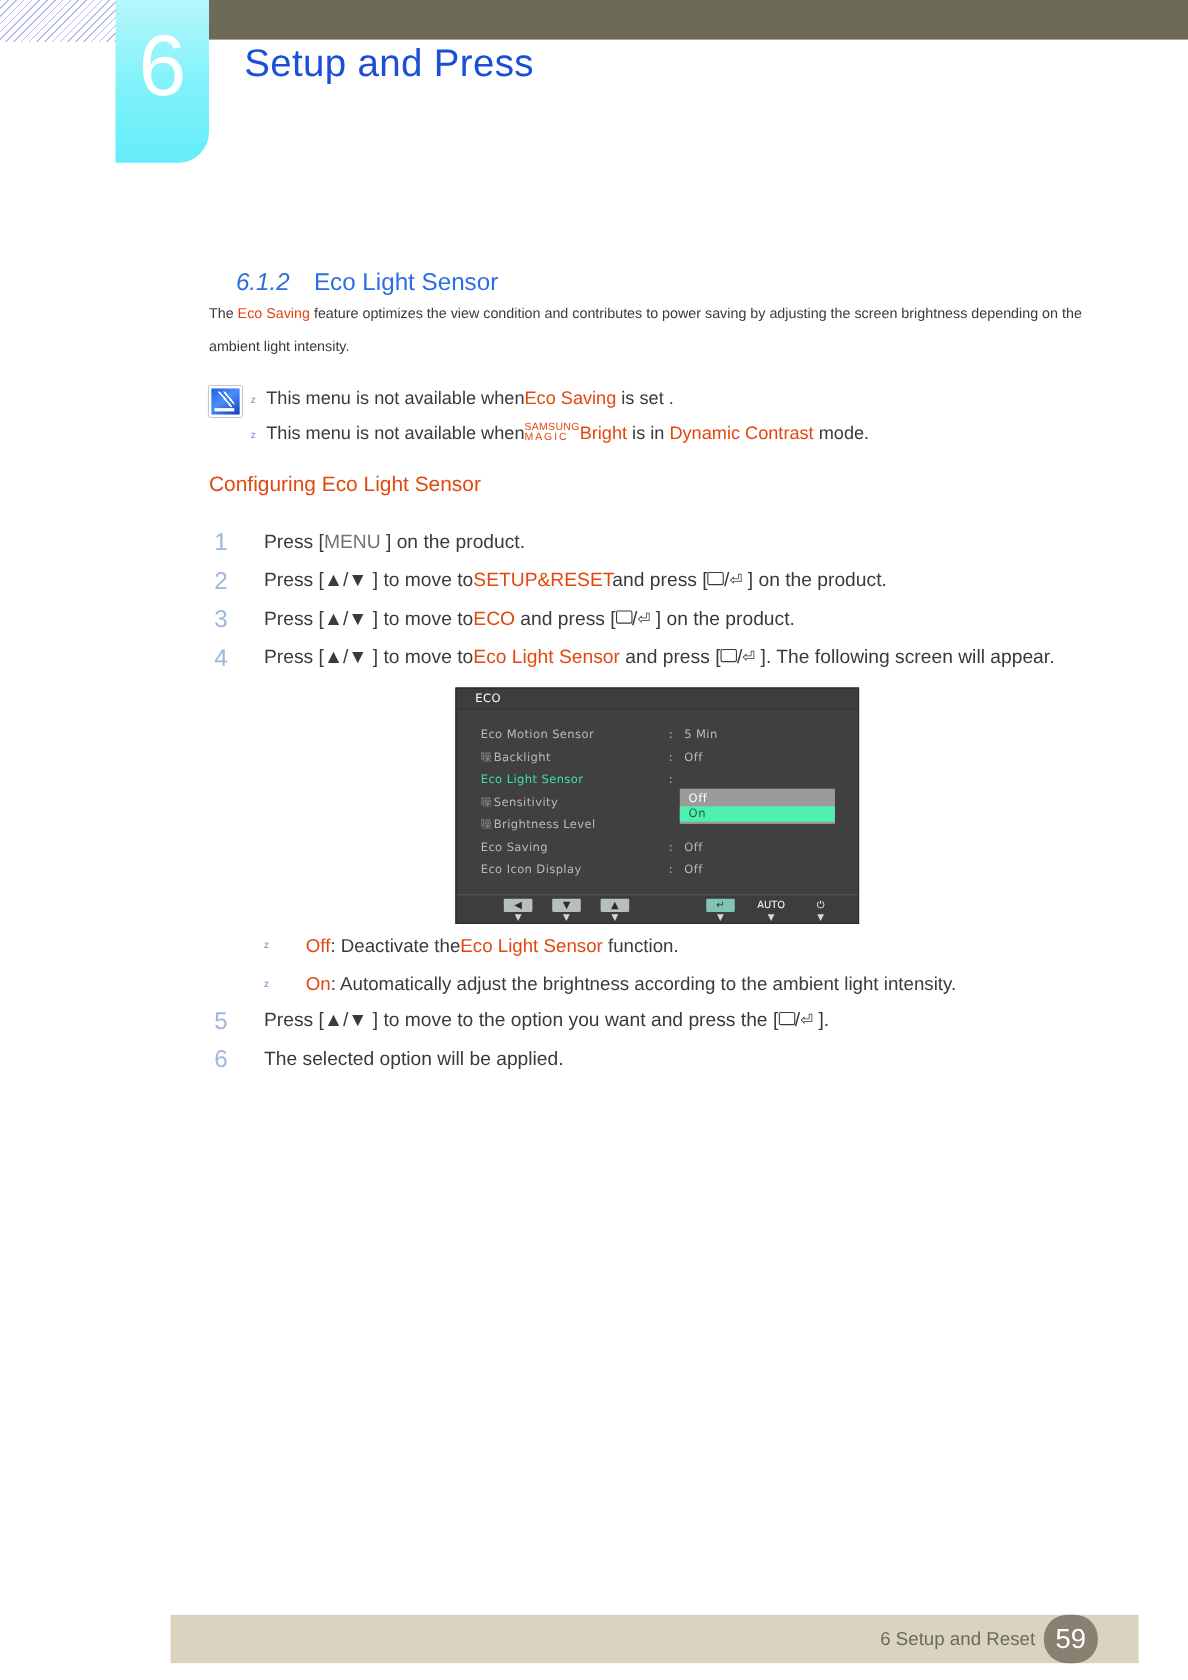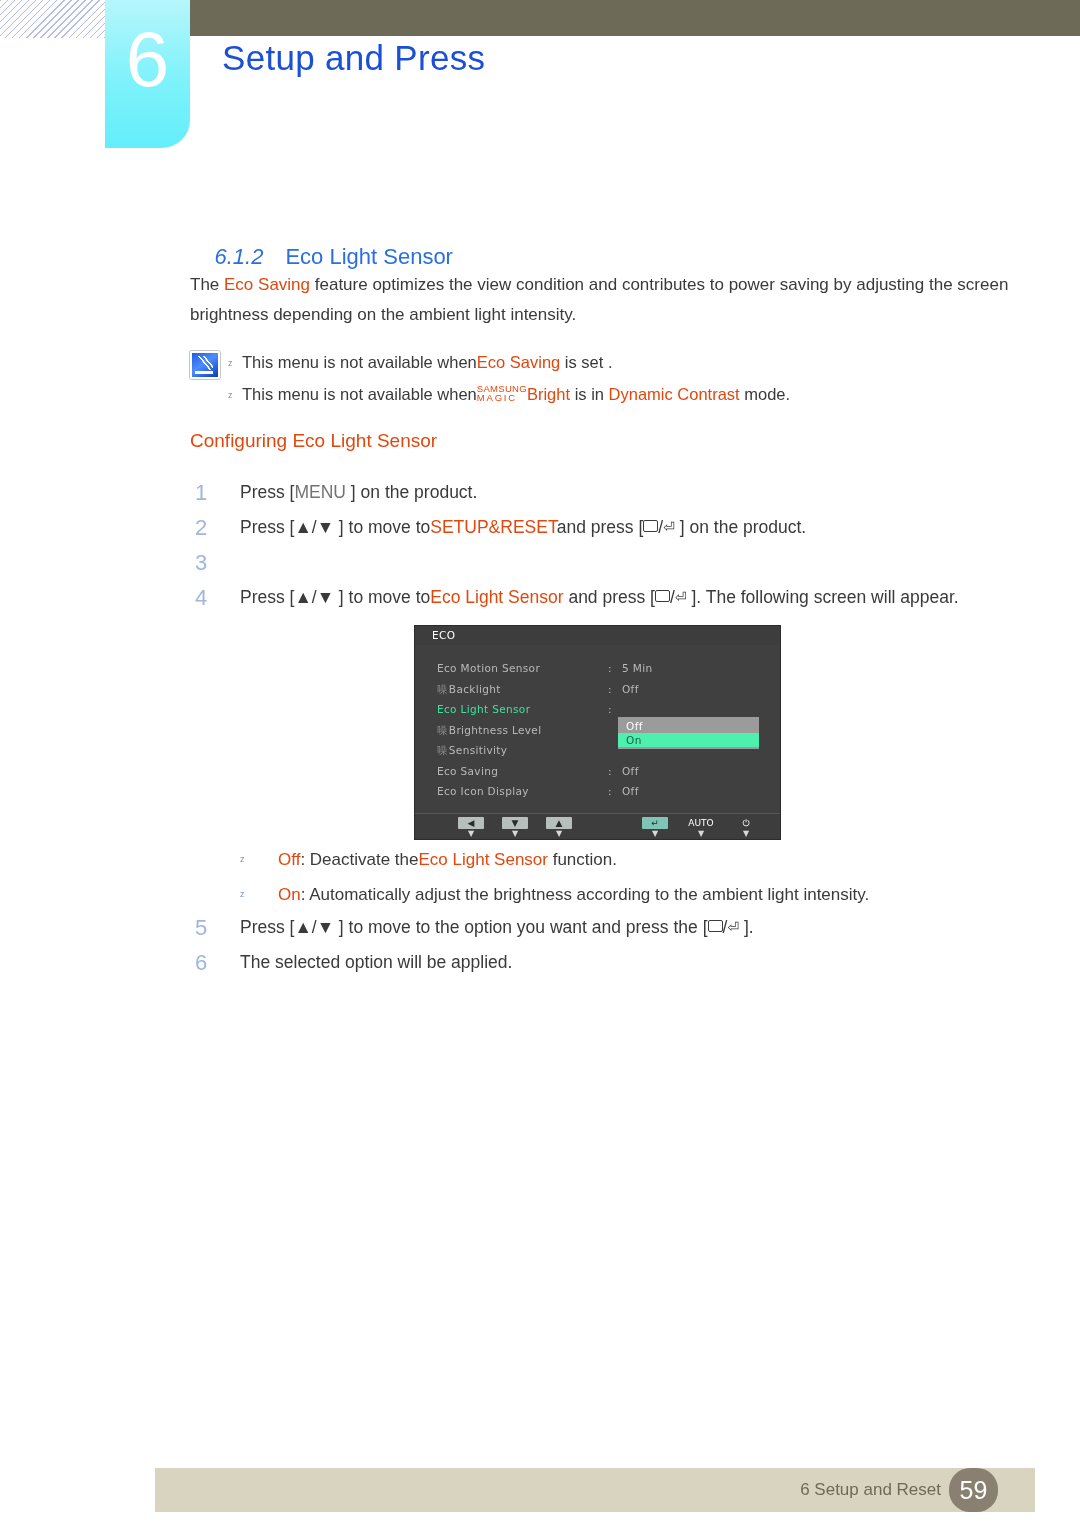--- a/index.html
+++ b/index.html
@@ -82,21 +82,21 @@
     font-size: 22px;
     color: #2a6fe0;
     white-space: pre;
   }
   .sec-num { margin-right: 22px; font-style: italic; }
 
   .para {
     position: absolute;
     left: 190px; top: 110px;
     width: 820px;
-    font-size: 17px;
+    font-size: 13px;
     line-height: 30px;
     color: #3a3a3a;
   }
   .orange { color: #e1480e; }
 
   .note-block {
     position: absolute;
     left: 190px; top: 186px;
     width: 800px;
   }
@@ -393,21 +393,21 @@
     <div class="note-line">
       <span class="zbul">z</span><span>This menu is not available when</span><span class="magic"><span class="m1">SAMSUNG</span><span class="m2">MAGIC</span></span><span class="orange">Bright</span><span> is in </span><span class="orange">Dynamic Contrast</span><span>  mode.</span>
     </div>
   </div>
 
   <div class="cfg-head">Configuring Eco Light Sensor</div>
 
   <div class="steps" id="steps-top">
       <div class="step"><span class="n">1</span><span><span>Press [</span><span class="kbd">MENU</span><span> ] on the product.</span></span></div>
       <div class="step"><span class="n">2</span><span><span>Press [▲/▼ ] to move to</span><span class="orange">SETUP&amp;RESET</span><span>and press [</span><span class="glyph-rect"></span><span>/</span><span class="glyph-enter">⏎</span><span> ] on the product.</span></span></div>
-      <div class="step"><span class="n">3</span></div>
+      <div class="step"><span class="n">3</span><span><span>Press [▲/▼ ] to move to</span><span class="orange">ECO</span><span> and press [</span><span class="glyph-rect"></span><span>/</span><span class="glyph-enter">⏎</span><span> ] on the product.</span></span></div>
       <div class="step"><span class="n">4</span><span><span>Press [▲/▼ ] to move to</span><span class="orange">Eco Light Sensor</span><span> and press [</span><span class="glyph-rect"></span><span>/</span><span class="glyph-enter">⏎</span><span> ]. The following screen will appear.</span></span></div>
     </div>
 
   <div class="osd">
     <div class="osd-title">ECO</div>
     <div class="osd-body">
       <div class="osd-rows" id="osd-rows">
           <div class="osd-row">
             <span class="osd-label">Eco Motion Sensor</span>
             <span class="osd-colon">:</span>
@@ -416,24 +416,24 @@
           <div class="osd-row">
             <span class="osd-label"><span class="osd-ic">噪</span>Backlight</span>
             <span class="osd-colon">:</span>
             <span class="osd-val">Off</span>
           </div>
           <div class="osd-row sel">
             <span class="osd-label">Eco Light Sensor</span>
             <span class="osd-colon">:</span>
           </div>
           <div class="osd-row">
+            <span class="osd-label"><span class="osd-ic">噪</span>Sensitivity</span>
+          </div>
+          <div class="osd-row">
             <span class="osd-label"><span class="osd-ic">噪</span>Brightness Level</span>
-          </div>
-          <div class="osd-row">
-            <span class="osd-label"><span class="osd-ic">噪</span>Sensitivity</span>
           </div>
           <div class="osd-row">
             <span class="osd-label">Eco Saving</span>
             <span class="osd-colon">:</span>
             <span class="osd-val">Off</span>
           </div>
           <div class="osd-row">
             <span class="osd-label">Eco Icon Display</span>
             <span class="osd-colon">:</span>
             <span class="osd-val">Off</span>

